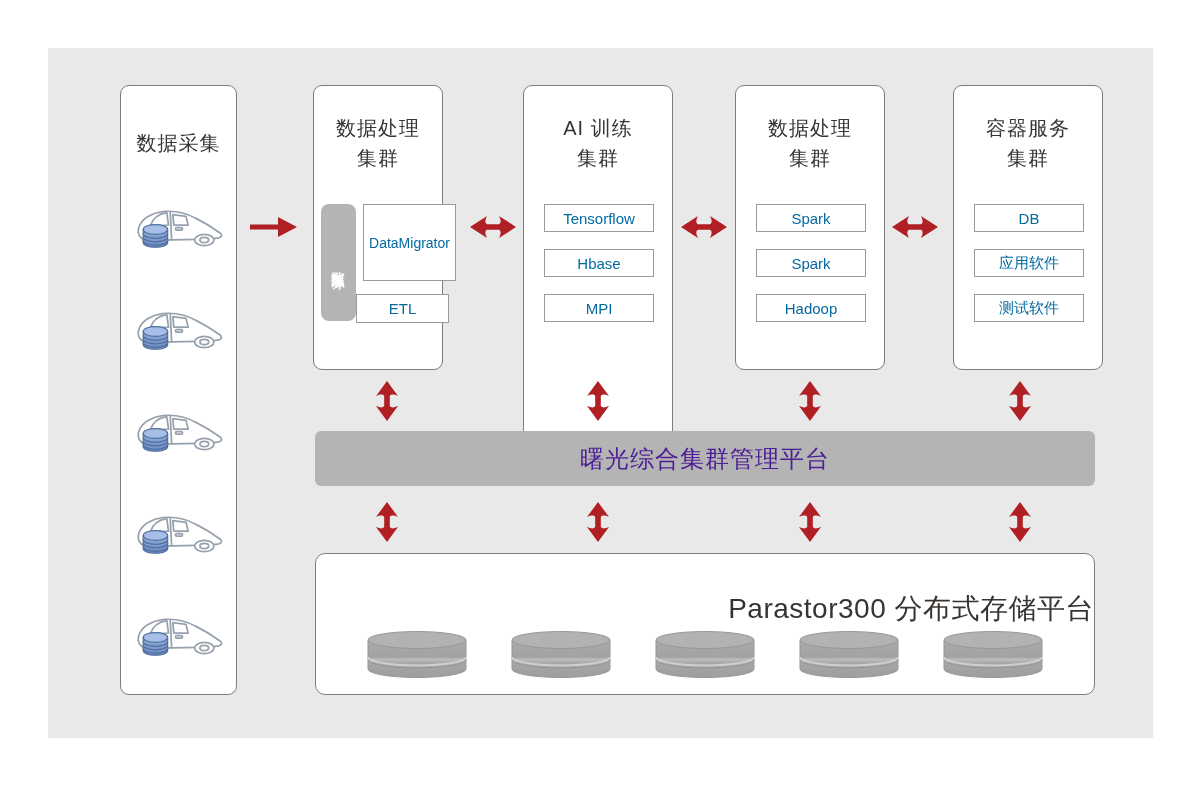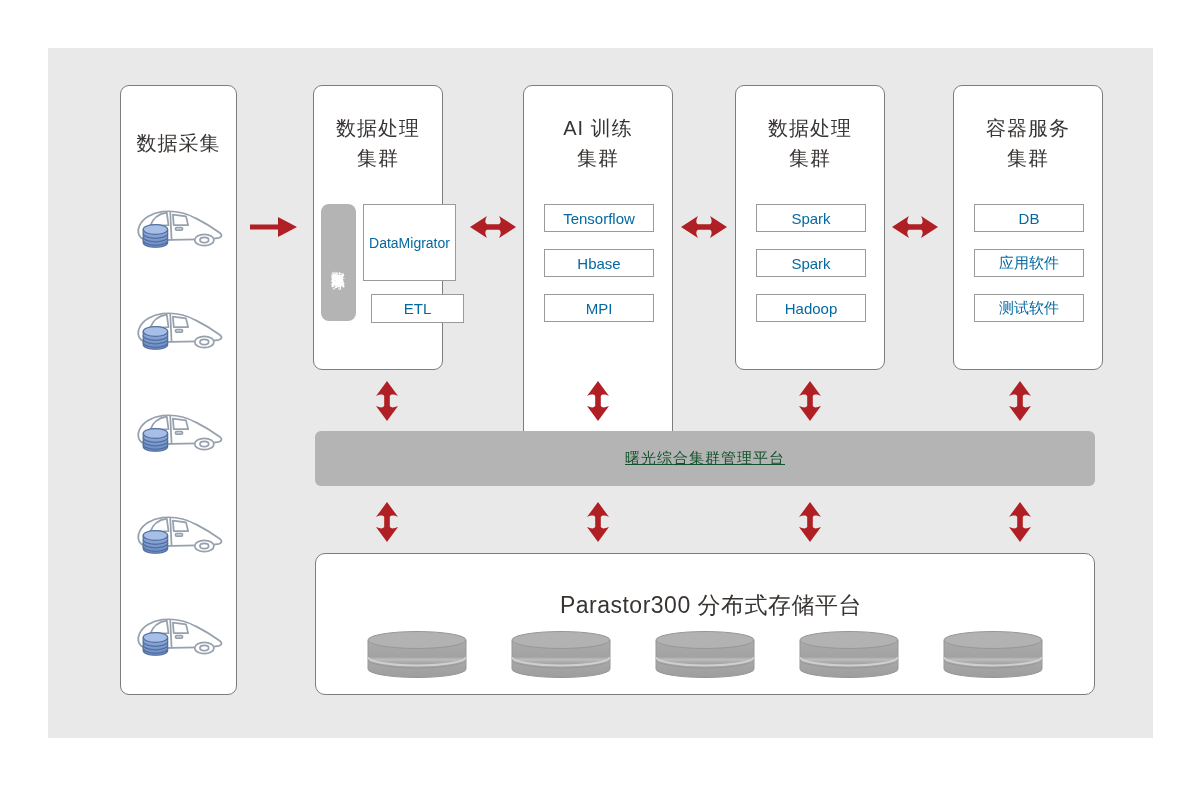--- a/index.html
+++ b/index.html
@@ -33,42 +33,42 @@
   .it0{top:118px}.it1{top:163px}.it2{top:208px}
   
   .side-label{
     position:absolute;left:7px;top:118px;width:35px;height:117px;
     background:var(--gray-fill,#b4b4b4);border-radius:8px;
     color:#ffffff;font-size:14px;line-height:18px;
     writing-mode:vertical-rl;text-orientation:upright;
     display:flex;align-items:center;justify-content:center;letter-spacing:1px;
   }
   .dm-box{left:49px;top:118px;width:93px;height:77px;font-size:14px;}
-  .etl-box{left:57px;top:208px;width:93px;height:29px;}
+  .etl-box{left:42px;top:208px;width:93px;height:29px;}
   
   .car{position:absolute;left:10px;width:96px;height:44px;}
   .car0{top:118px}.car1{top:220px}.car2{top:322px}.car3{top:424px}.car4{top:526px}
   
   .arr{position:absolute;color:var(--arrow-red,#b01f24);}
   .arr svg{display:block;width:100%;height:100%;fill:currentColor;}
   
   .mgmt-bar{
     position:absolute;left:315px;top:431px;width:780px;height:55px;
     background:var(--gray-fill,#b4b4b4);border-radius:6px;
     display:flex;align-items:center;justify-content:center;
   }
-  .mgmt-bar span{color:#14532d;font-size:15px;letter-spacing:1px;text-decoration:underline;}
+  .mgmt-bar span{color:#4c1d95;font-size:24px;letter-spacing:1px;}
   
   .storage{
     position:absolute;left:315px;top:553px;width:780px;height:142px;
     background:#fff;border:1.5px solid #7d7d7d;border-radius:10px;box-sizing:border-box;
   }
   .storage-title{
-    position:absolute;left:0;right:0;top:36px;text-align:center;
-    font-size:23px;font-weight:500;color:#383432;letter-spacing:0.5px;padding-left:12px;
+    position:absolute;left:0;right:0;top:36px;text-align:right;
+    font-size:28px;font-weight:500;color:#383432;letter-spacing:0.5px;padding-left:12px;
   }
   .disk-row{
     position:absolute;left:0;right:0;top:77px;
     display:flex;justify-content:center;gap:44px;
   }
   .disk-row svg{width:100px;height:48px;display:block;}
   .hidden-defs{position:absolute;width:0;height:0;overflow:hidden;}
 </style>
 </head>
 <body>

